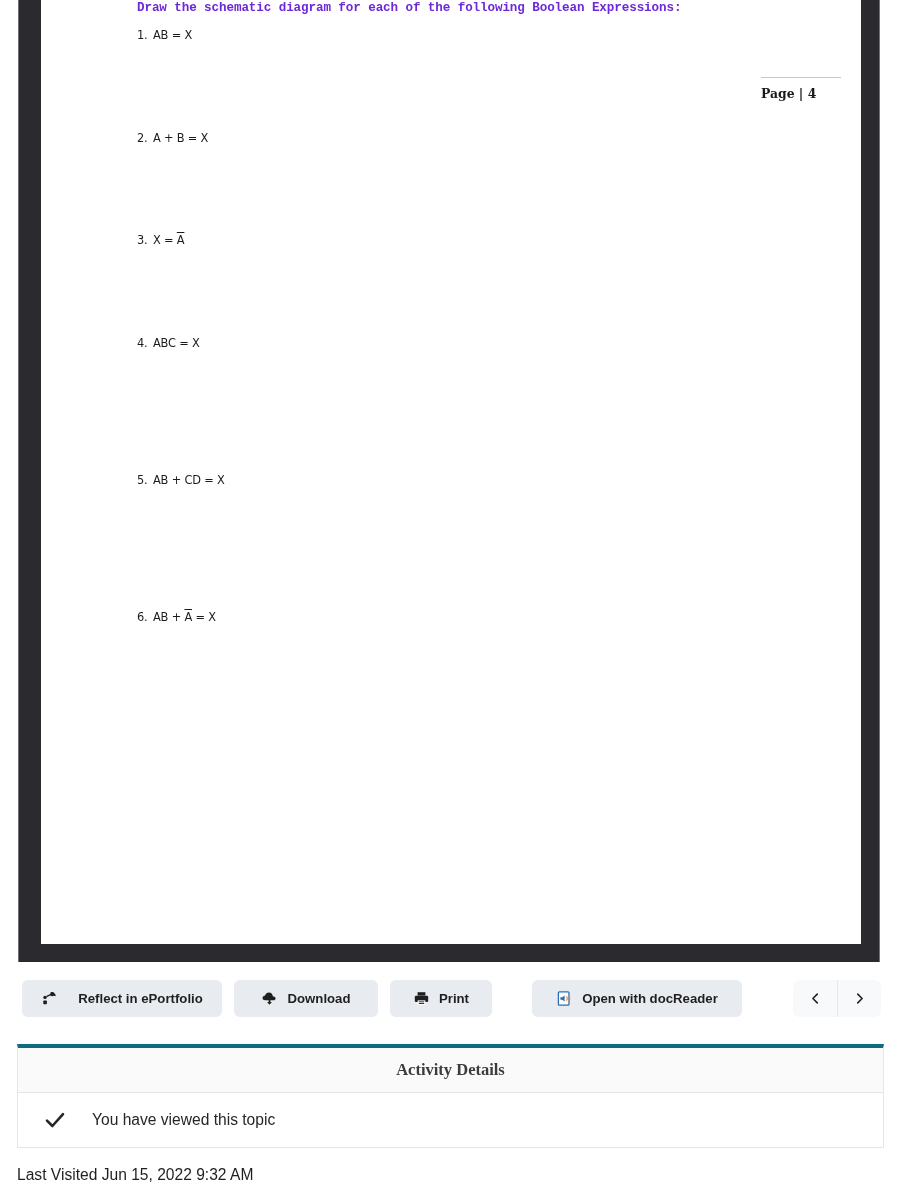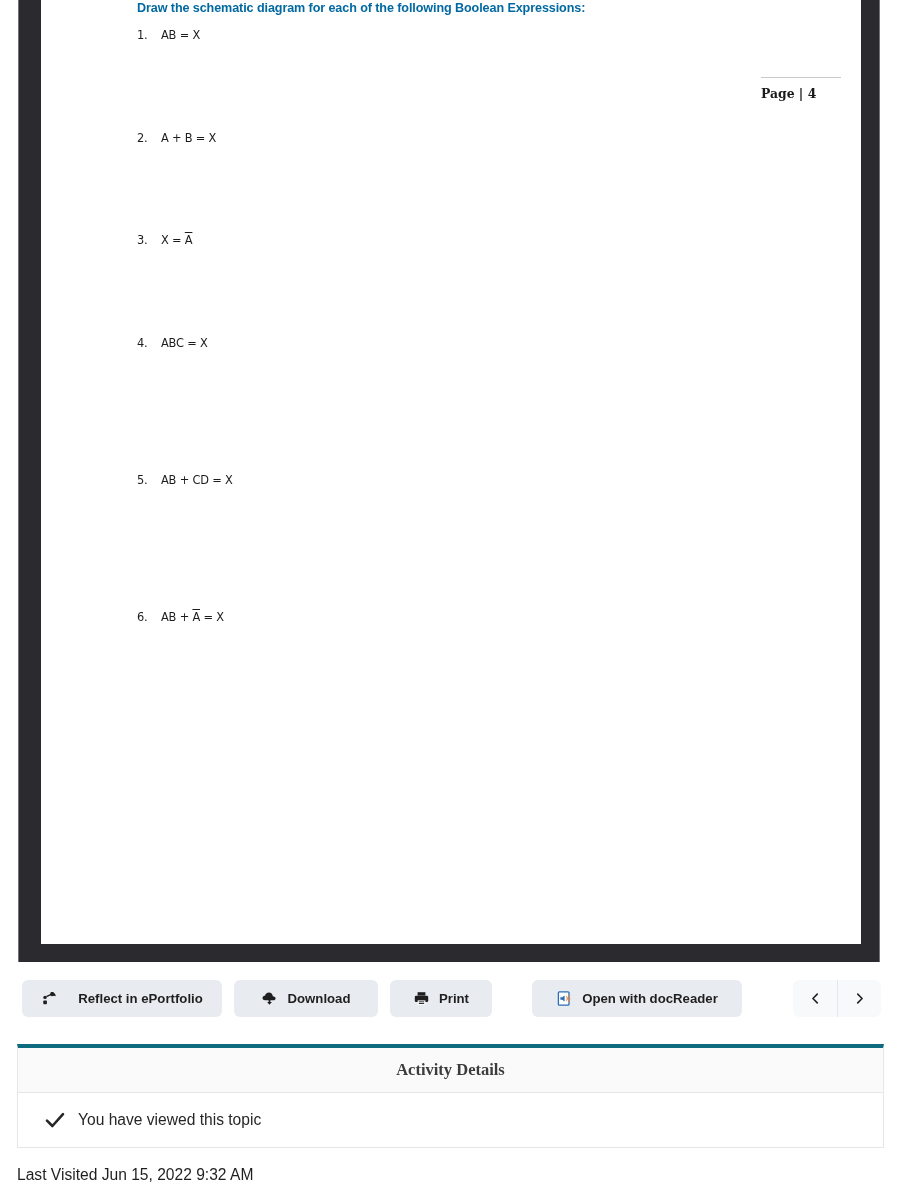--- a/index.html
+++ b/index.html
@@ -35,24 +35,24 @@
     width: 820px;
     bottom: 18px;
     background: #ffffff;
     overflow: hidden;
   }
 
   .doc-title {
     position: absolute;
     left: 96px;
     top: 9px;
-    font-family: Liberation Sans, sans-serif;
+    font-family: Liberation Mono, monospace;
     font-size: 12.6px;
     font-weight: 700;
-    color: #0369a1;
+    color: #6d28d9;
     letter-spacing: -0.1px;
     white-space: nowrap;
   }
 
   .q-list {
     position: absolute;
     left: 96px;
     top: 36px;
     width: 480px;
     margin: 0;
@@ -69,21 +69,21 @@
   }
   .q-num {
     position: absolute;
     left: 0;
     top: 0;
     width: 22px;
     text-align: left;
   }
   .q-text {
     display: inline-block;
-    margin-left: 24px;
+    margin-left: 16px;
   }
   .ovl {
     text-decoration: overline;
     padding-top: 1px;
   }
 
   .page-number-box {
     position: absolute;
     right: 20px;
     top: 85px;
@@ -208,21 +208,21 @@
     font-weight: 700;
     color: #3c3c3c;
     border-bottom: 1px solid #e6e6e6;
     background: #fafafa;
   }
   .activity-body {
     height: 54px;
     display: flex;
     align-items: center;
     padding-left: 26px;
-    gap: 12px;
+    gap: 26px;
     background: #ffffff;
   }
   .check-icon { width: 22px; height: 22px; line-height: 0; flex: 0 0 auto; }
   .activity-text {
     font-family: "Liberation Sans", sans-serif;
     font-size: 15.6px;
     color: #262626;
     white-space: nowrap;
   }
 

